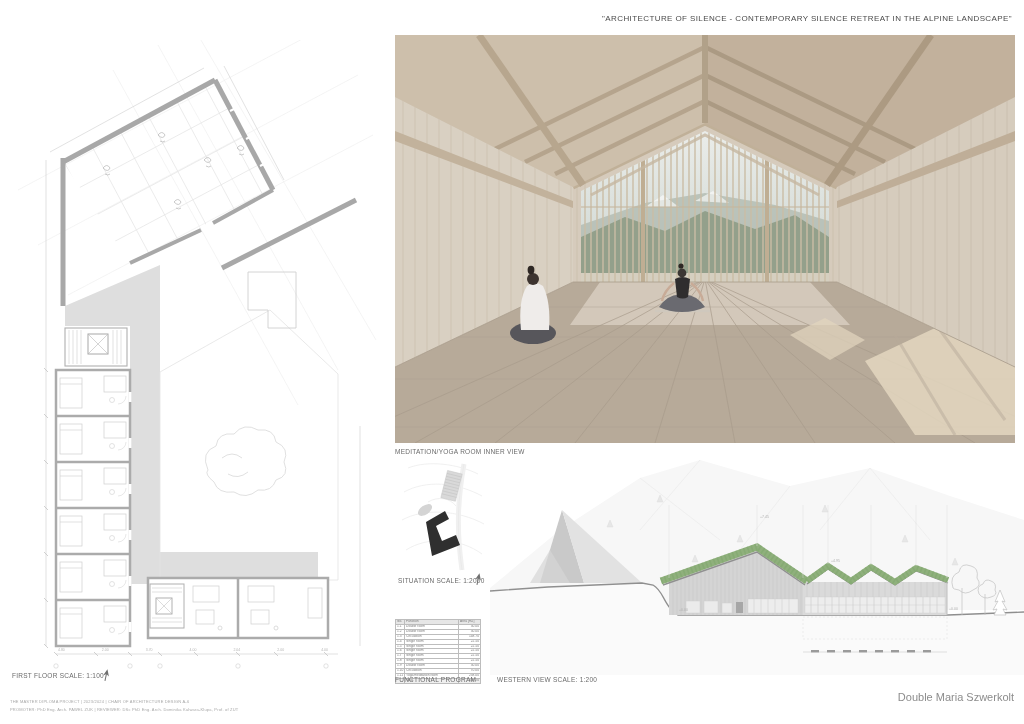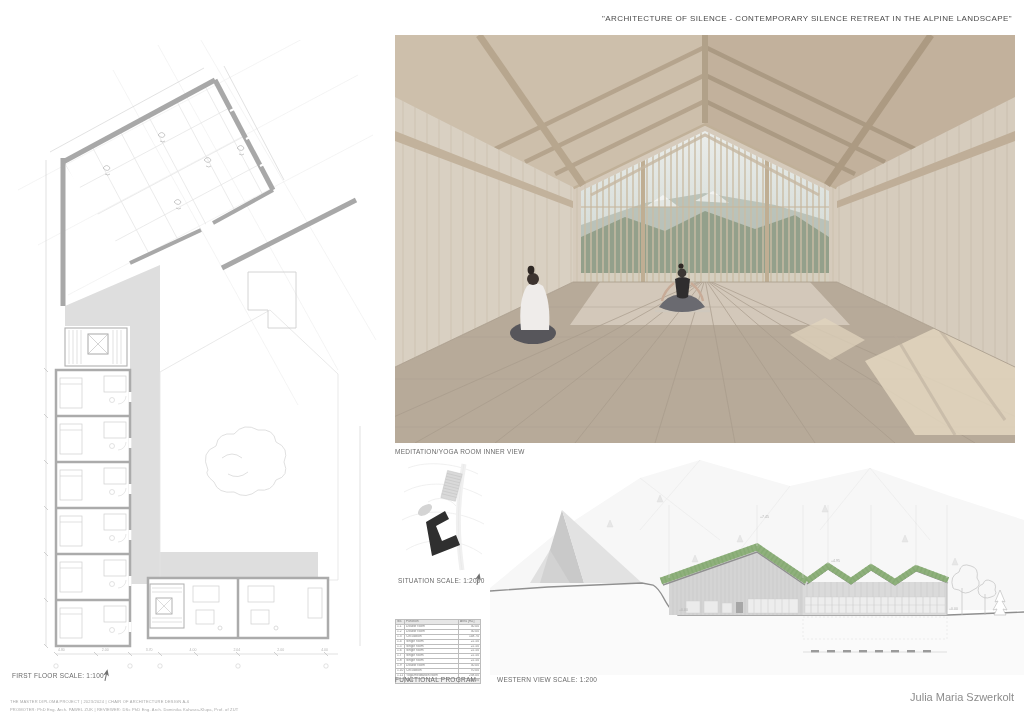--- a/index.html
+++ b/index.html
@@ -732,15 +732,15 @@
     <line x1="472" y1="155" x2="472" y2="128"></line>
     <path d="M463,128 q-4,-12 6,-16 q2,-10 12,-6 q8,2 6,12 q6,8 -4,12 q-8,6 -14,0 q-6,-1 -6,-2 z"></path>
     <line x1="495" y1="155" x2="495" y2="134"></line>
     <path d="M489,134 q-3,-8 4,-10 q2,-6 8,-3 q6,2 4,9 q3,5 -4,7 q-7,3 -12,-3 z"></path>
     <path d="M510,130 L505,142 L508,141 L503,150 L507,149 L504,155 L516,155 L513,149 L517,150 L512,141 L515,142 Z" fill="#ffffff"></path>
   </g>
 </svg>
 
 <div class="abs lbl" style="left:497px;top:676px;">WESTERN VIEW SCALE: 1:200</div>
 
-<div class="abs author" style="right:10px;top:691px;">Julia Maria Szwerkolt</div>
+<div class="abs author" style="right:10px;top:691px;">Double Maria Szwerkolt</div>
 <div class="abs micro" style="left:10px;top:699px;">THE MASTER DIPLOMA PROJECT | 2023/2024 | CHAIR OF ARCHITECTURE DESIGN A-6</div>
 <div class="abs micro" style="left:10px;top:707px;">PROMOTER: PhD Eng. Arch. PAWEL ZUK | REVIEWER: DSc PhD Eng. Arch. Dominika Kalwara-Klupa, Prof. of ZUT</div>
 
 </body></html>

